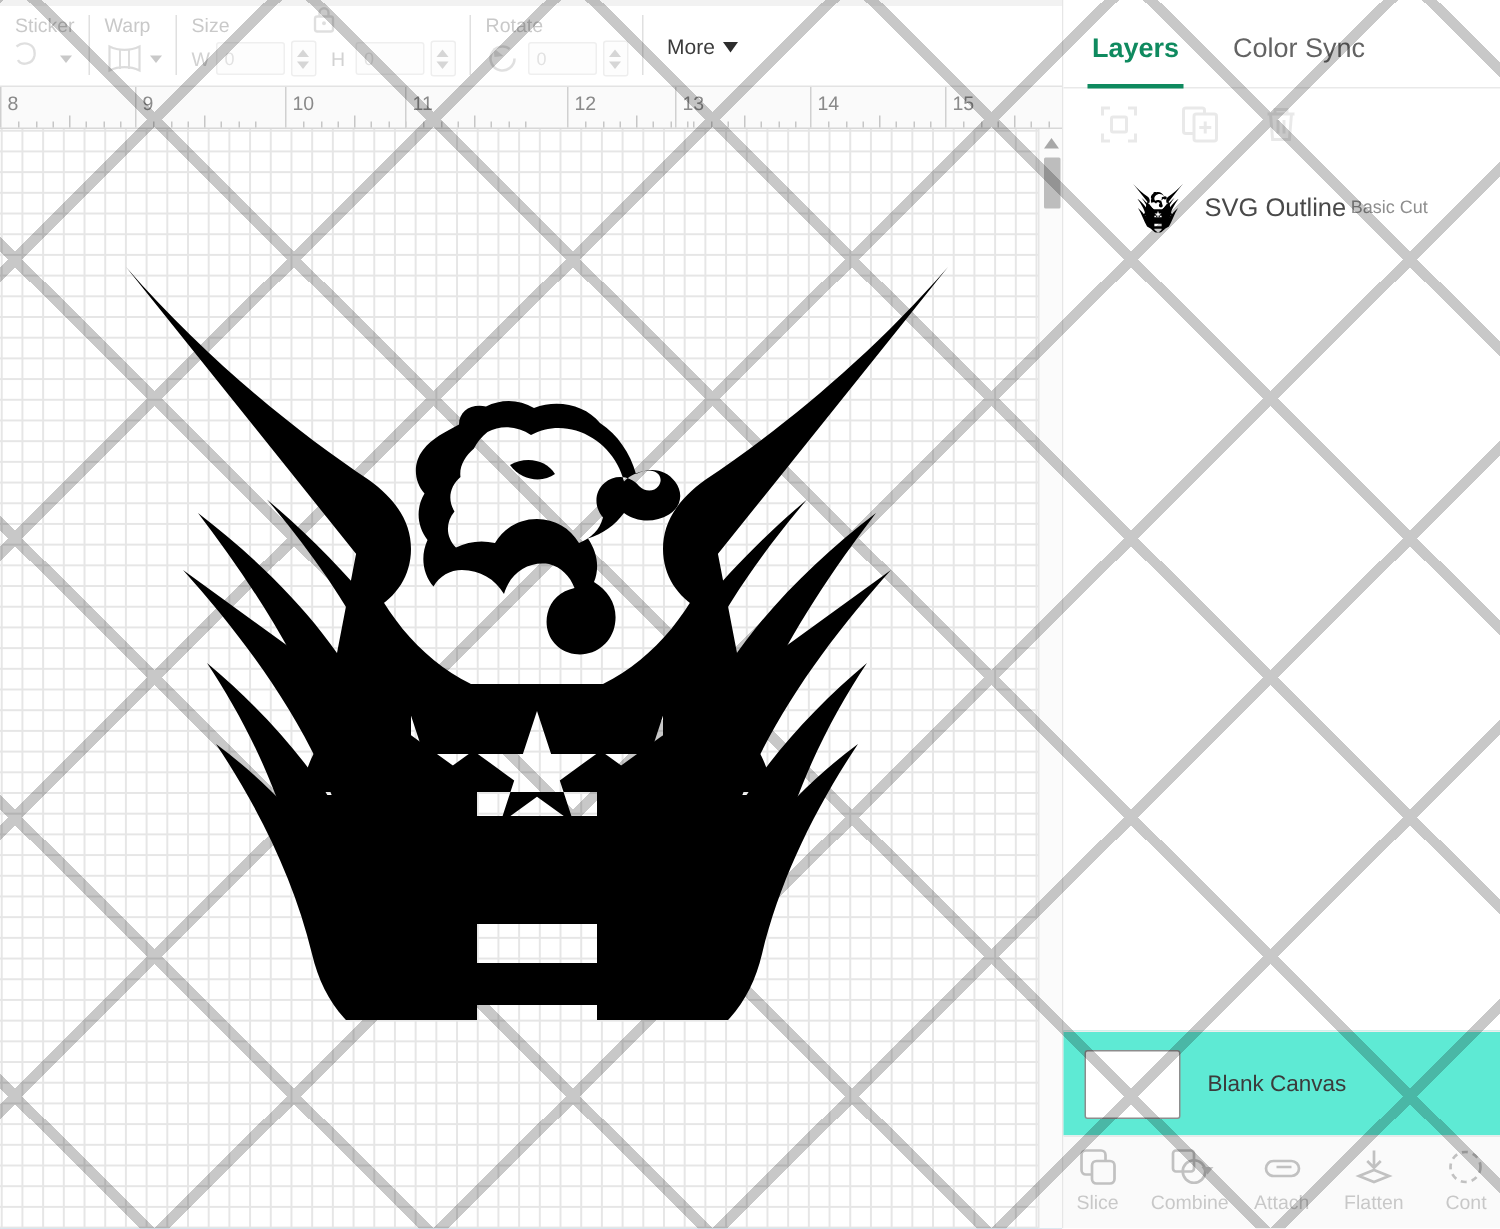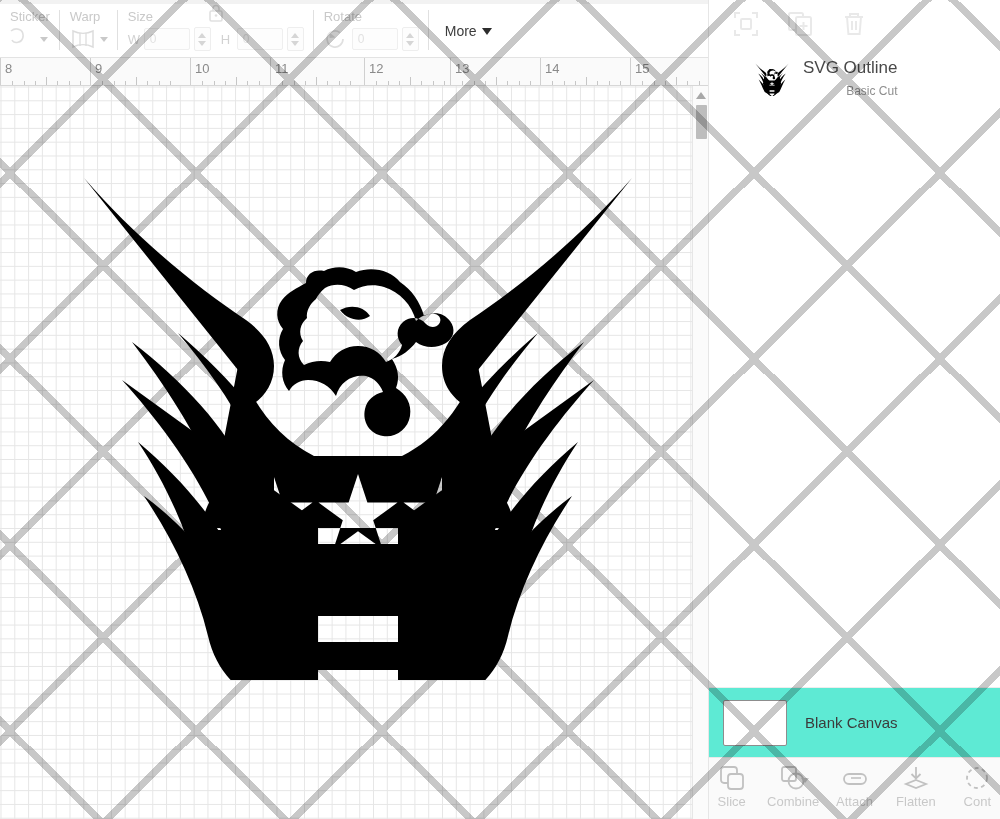--- a/index.html
+++ b/index.html
@@ -288,21 +288,21 @@
     background: #fff;
   }
   .layer-row {
     display: flex;
     align-items: center;
     gap: 14px;
     padding: 10px 14px 12px 46px;
     height: 64px;
   }
   .layer-thumb { width: 34px; height: 34px; flex: 0 0 34px; line-height: 0; }
-  .layer-meta { display: flex; flex-direction: column; gap: 3px; text-align: right; }
+  .layer-meta { display: flex; flex-direction: row; gap: 3px; }
   .layer-title { font-size: 17px; color: #494949; line-height: 21px; }
   .layer-sub   { font-size: 12px; color: #8e8e8e; line-height: 20px; }
 
   #canvas-row {
     height: 70px;
     background: #5eead4;
     display: flex;
     align-items: center;
     gap: 18px;
     padding-left: 14px;
@@ -470,21 +470,21 @@
         <div class="ruler-cell" style="left: 270px; width: 90px;">
           <div class="ruler-num">11</div>
           <div class="tick" style="left: 11px; height: 5px;"></div>
           <div class="tick" style="left: 23px; height: 5px;"></div>
           <div class="tick" style="left: 34px; height: 5px;"></div>
           <div class="tick" style="left: 45px; height: 9px;"></div>
           <div class="tick" style="left: 56px; height: 5px;"></div>
           <div class="tick" style="left: 68px; height: 5px;"></div>
           <div class="tick" style="left: 79px; height: 5px;"></div>
         </div>
-        <div class="ruler-cell" style="left: 364px; width: 90px;">
+        <div class="ruler-cell" style="left: 378px; width: 90px;">
           <div class="ruler-num">12</div>
           <div class="tick" style="left: 11px; height: 5px;"></div>
           <div class="tick" style="left: 23px; height: 5px;"></div>
           <div class="tick" style="left: 34px; height: 5px;"></div>
           <div class="tick" style="left: 45px; height: 9px;"></div>
           <div class="tick" style="left: 56px; height: 5px;"></div>
           <div class="tick" style="left: 68px; height: 5px;"></div>
           <div class="tick" style="left: 79px; height: 5px;"></div>
         </div>
         <div class="ruler-cell" style="left: 450px; width: 90px;">
@@ -634,20 +634,24 @@
         <div id="vscroll-up">
             <i></i>
           </div>
         <div id="vscroll-thumb"></div>
       </div>
     </div>
   </div>
 
   <div id="right-pane">
 
+    <div id="panel-tabs">
+      <div class="ptab active">Layers</div>
+      <div class="ptab">Color Sync</div>
+    </div>
 
     <div id="panel-actions">
       <span class="pa-icon">
         <svg width="26" height="26" viewBox="0 0 26 26">
           <path d="M2 7V2h5M19 2h5v5M24 19v5h-5M7 24H2v-5" fill="none" stroke="#555" stroke-width="2"></path>
           <rect x="8" y="8" width="10" height="10" rx="1" fill="none" stroke="#555" stroke-width="2"></rect>
         </svg>
       </span>
       <span class="pa-icon">
         <svg width="26" height="26" viewBox="0 0 26 26">

